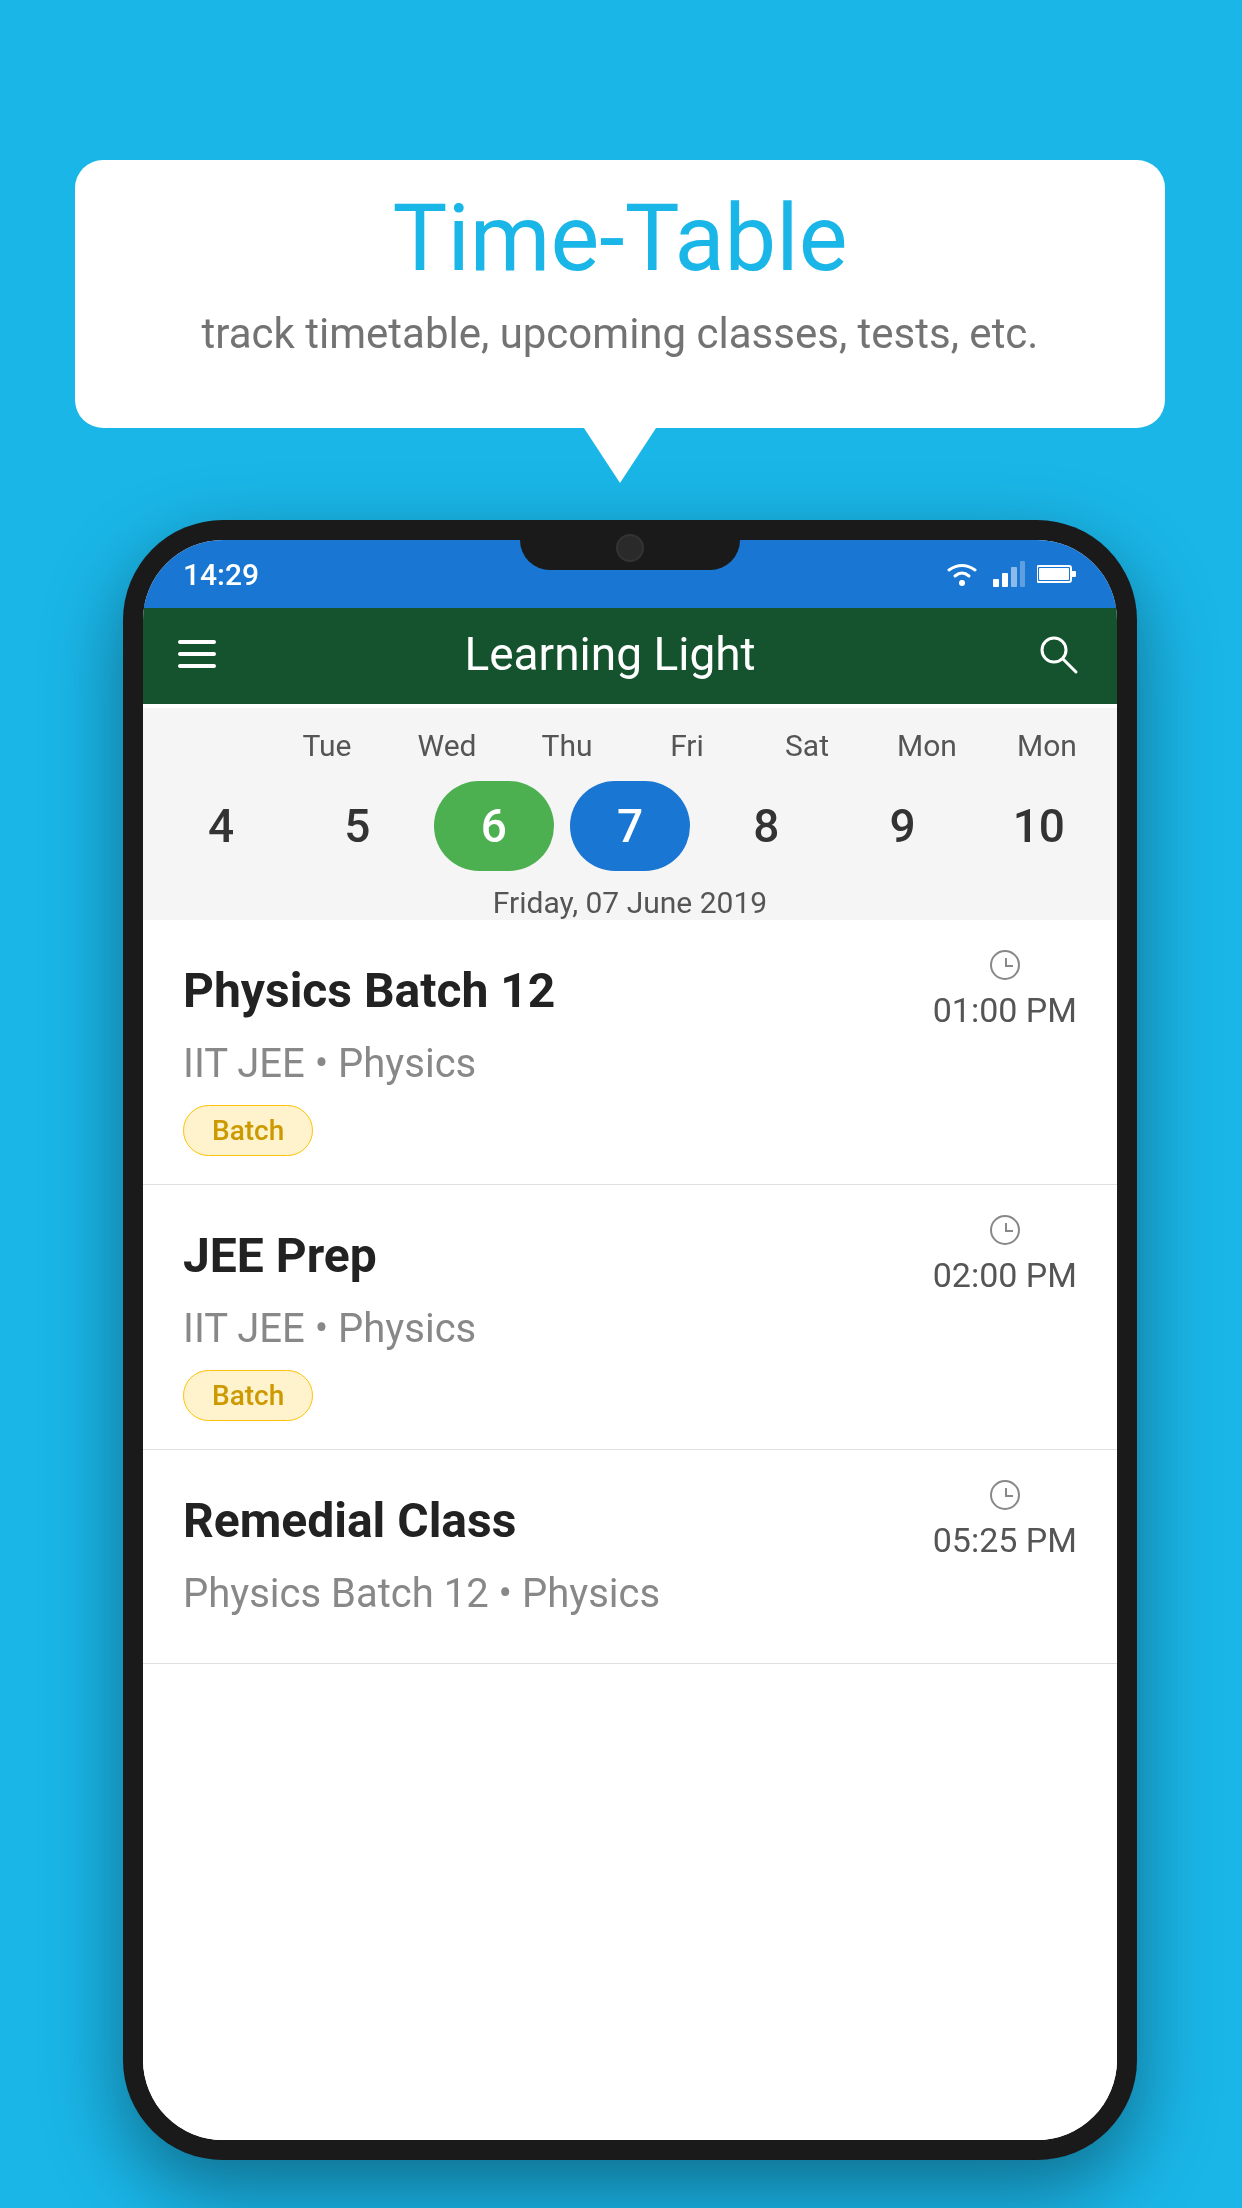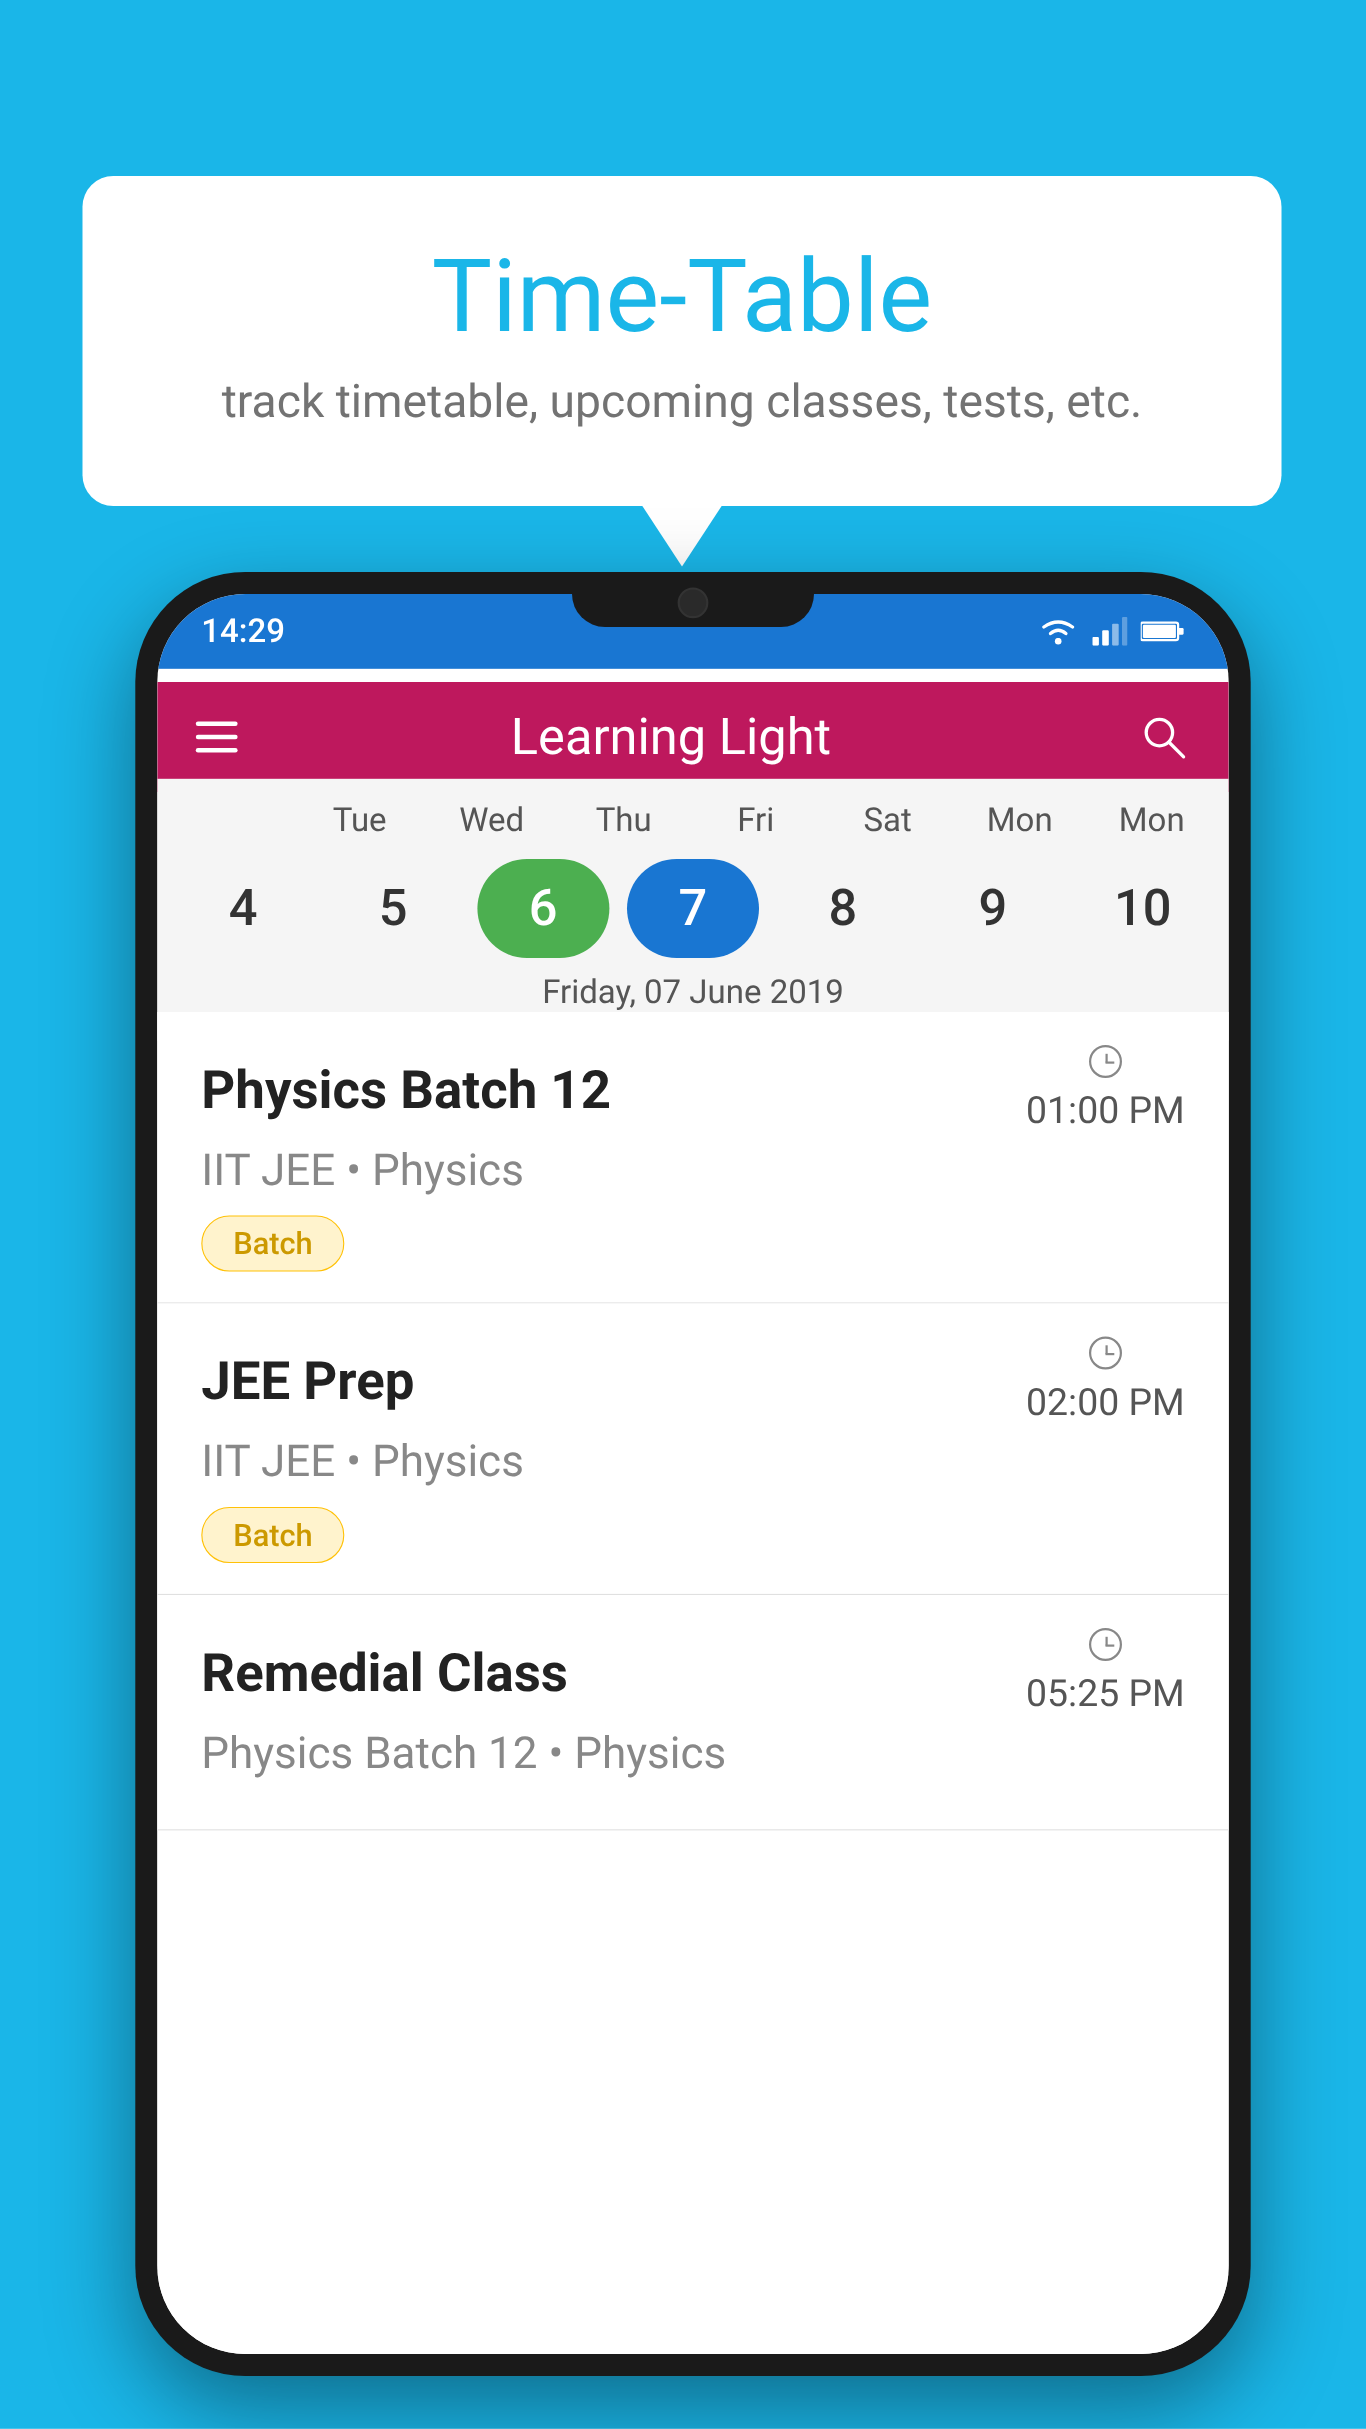--- a/index.html
+++ b/index.html
@@ -14,21 +14,21 @@
     }
 
     
     .speech-bubble {
       position: absolute;
       top: 160px;
       left: 75px;
       width: 1090px;
       background: white;
       border-radius: 28px;
-      padding: 60px 40px 70px;
+      padding: 28px 40px 70px;
       text-align: center;
     }
 
     .speech-bubble::after {
       content: '';
       position: absolute;
       bottom: -55px;
       left: 50%;
       transform: translateX(-50%);
       width: 0;
@@ -121,25 +121,25 @@
 
     .status-icons {
       display: flex;
       align-items: center;
       gap: 12px;
     }
 
     
     .app-bar {
       position: absolute;
-      top: 80px;
+      top: 64px;
       left: 0;
       right: 0;
       height: 100px;
-      background: #be185d;
+      background: #14532d;
       display: flex;
       align-items: center;
       padding: 0 35px;
       gap: 30px;
     }
 
     .hamburger-icon {
       display: flex;
       flex-direction: column;
       gap: 8px;

